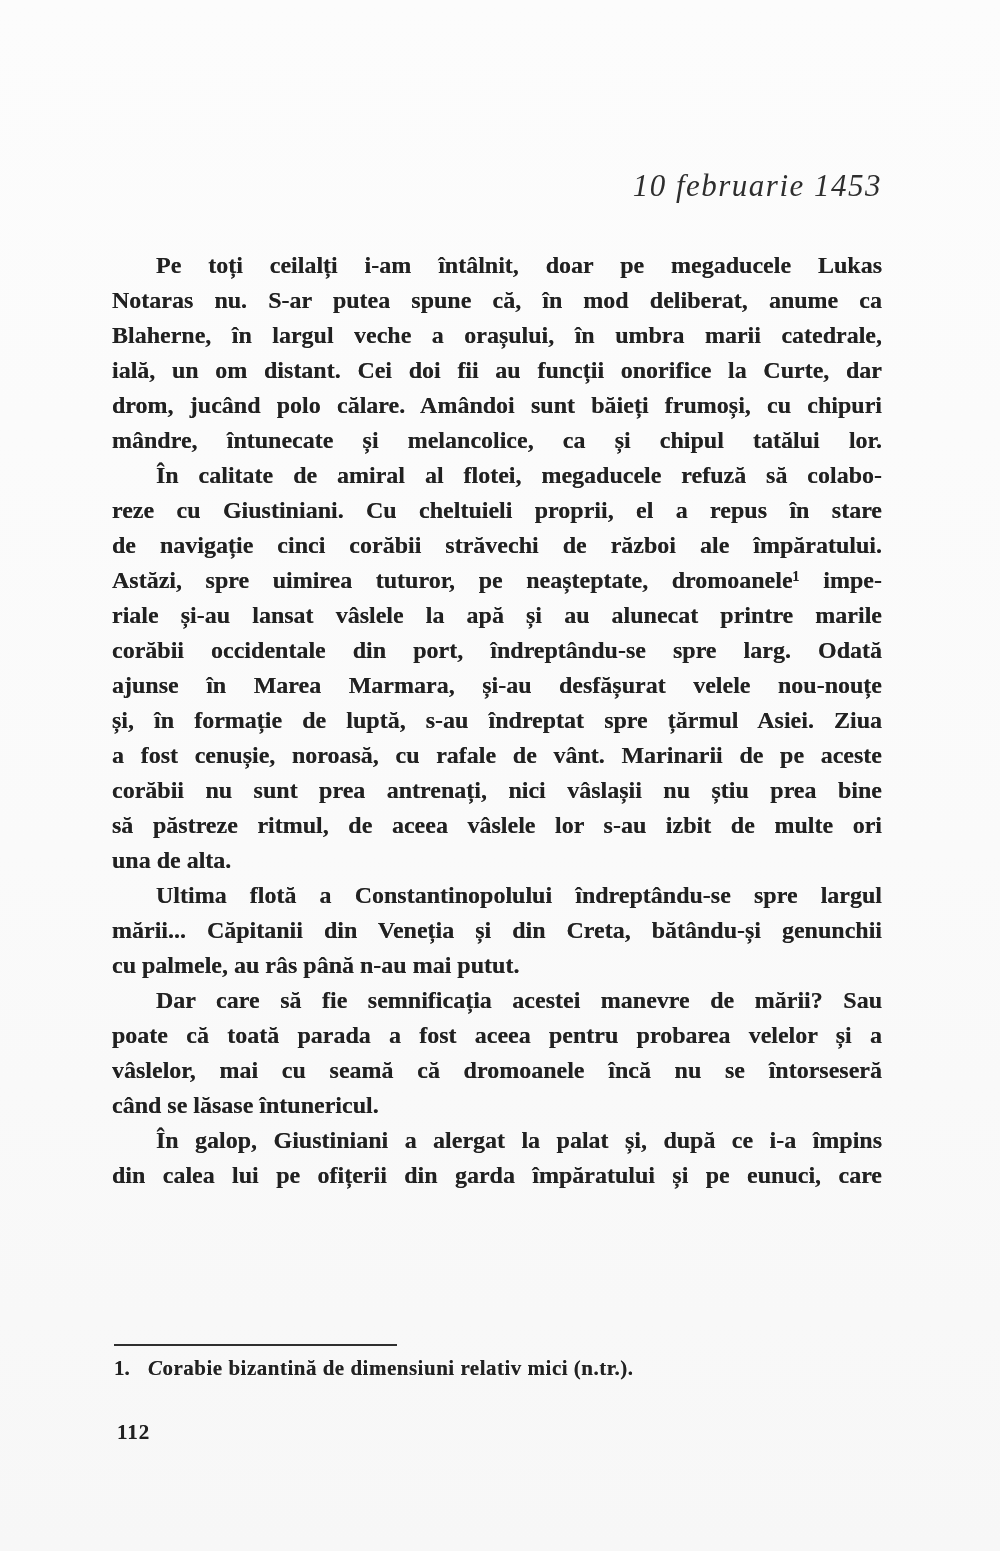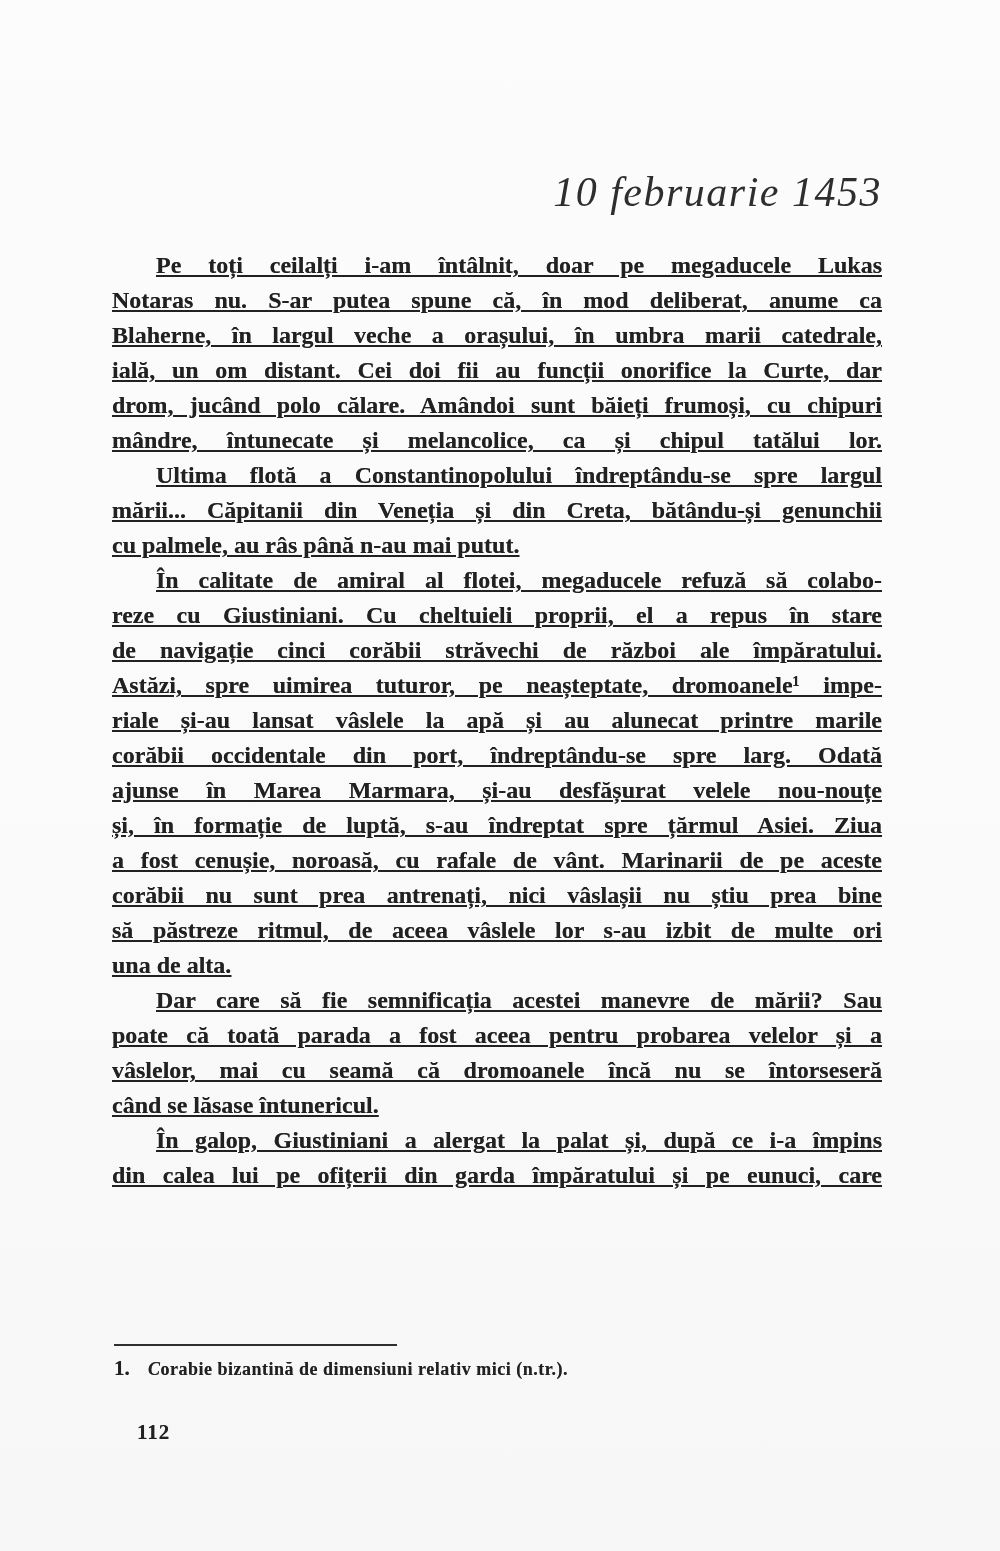--- a/index.html
+++ b/index.html
@@ -16,32 +16,31 @@
     overflow: hidden;
     font-family: "Liberation Serif", serif;
     color: #212121;
   }
   .chapter-date {
     position: absolute;
     top: 168px;
     left: 112px;
     width: 770px;
     text-align: right;
-    font-size: 42px;
+    font-size: 31px;
     font-style: italic;
     font-weight: 400;
     letter-spacing: 1.5px;
     color: #2e2e2e;
   }
   .body-text {
     position: absolute;
     top: 248px;
     left: 112px;
     width: 770px;
-    text-decoration: underline;
   }
   .line {
     font-size: 24px;
     line-height: 35px;
     font-weight: 600;
     text-align: justify;
     text-align-last: justify;
     white-space: normal;
     text-shadow: 0 0 0.5px rgba(20,20,20,0.55);
   }
@@ -68,73 +67,72 @@
     align-items: baseline;
   }
   .fn-marker {
     flex: 0 0 34px;
     font-size: 21px;
     font-weight: 600;
     text-shadow: 0 0 0.5px rgba(20,20,20,0.5);
   }
   .fn-text {
     flex: 1;
-    font-size: 18px;
+    font-size: 21px;
     font-weight: 600;
     letter-spacing: 0.5px;
     text-shadow: 0 0 0.5px rgba(20,20,20,0.5);
   }
   .fn-text::first-letter {
     font-style: italic;
   }
   .page-number {
     position: absolute;
     top: 1420px;
     left: 117px;
     font-size: 21px;
     font-weight: 700;
     letter-spacing: 1px;
     text-shadow: 0 0 0.5px rgba(20,20,20,0.5);
-    margin-left: 20px;
   }
 </style>
 </head>
 <body>
 
 <div class="page">
 
   <div class="chapter-date">10 februarie 1453</div>
 
   <div class="body-text">
       <div class="paragraph">
         <div class="line indent">Pe toți ceilalți i-am întâlnit, doar pe megaducele Lukas</div>
         <div class="line">Notaras nu. S-ar putea spune că, în mod deliberat, anume ca</div>
         <div class="line">Blaherne, în largul veche a orașului, în umbra marii catedrale,</div>
         <div class="line">ială, un om distant. Cei doi fii au funcții onorifice la Curte, dar</div>
         <div class="line">drom, jucând polo călare. Amândoi sunt băieți frumoși, cu chipuri</div>
         <div class="line">mândre, întunecate și melancolice, ca și chipul tatălui lor.</div>
       </div>
       <div class="paragraph">
-        <div class="line indent">Ultima flotă a Constantinopolului îndreptându-se spre largul</div>
-        <div class="line">mării... Căpitanii din Veneția și din Creta, bătându-și genunchii</div>
-        <div class="line last">cu palmele, au râs până n-au mai putut.</div>
-      </div>
-      <div class="paragraph">
         <div class="line indent">În calitate de amiral al flotei, megaducele refuză să colabo-</div>
         <div class="line">reze cu Giustiniani. Cu cheltuieli proprii, el a repus în stare</div>
         <div class="line">de navigație cinci corăbii străvechi de război ale împăratului.</div>
         <div class="line">Astăzi, spre uimirea tuturor, pe neașteptate, dromoanele¹ impe-</div>
         <div class="line">riale și-au lansat vâslele la apă și au alunecat printre marile</div>
         <div class="line">corăbii occidentale din port, îndreptându-se spre larg. Odată</div>
         <div class="line">ajunse în Marea Marmara, și-au desfășurat velele nou-nouțe</div>
         <div class="line">și, în formație de luptă, s-au îndreptat spre țărmul Asiei. Ziua</div>
         <div class="line">a fost cenușie, noroasă, cu rafale de vânt. Marinarii de pe aceste</div>
         <div class="line">corăbii nu sunt prea antrenați, nici vâslașii nu știu prea bine</div>
         <div class="line">să păstreze ritmul, de aceea vâslele lor s-au izbit de multe ori</div>
         <div class="line last">una de alta.</div>
+      </div>
+      <div class="paragraph">
+        <div class="line indent">Ultima flotă a Constantinopolului îndreptându-se spre largul</div>
+        <div class="line">mării... Căpitanii din Veneția și din Creta, bătându-și genunchii</div>
+        <div class="line last">cu palmele, au râs până n-au mai putut.</div>
       </div>
       <div class="paragraph">
         <div class="line indent">Dar care să fie semnificația acestei manevre de mării? Sau</div>
         <div class="line">poate că toată parada a fost aceea pentru probarea velelor și a</div>
         <div class="line">vâslelor, mai cu seamă că dromoanele încă nu se întorseseră</div>
         <div class="line last">când se lăsase întunericul.</div>
       </div>
       <div class="paragraph">
         <div class="line indent">În galop, Giustiniani a alergat la palat și, după ce i-a împins</div>
         <div class="line">din calea lui pe ofițerii din garda împăratului și pe eunuci, care</div>

